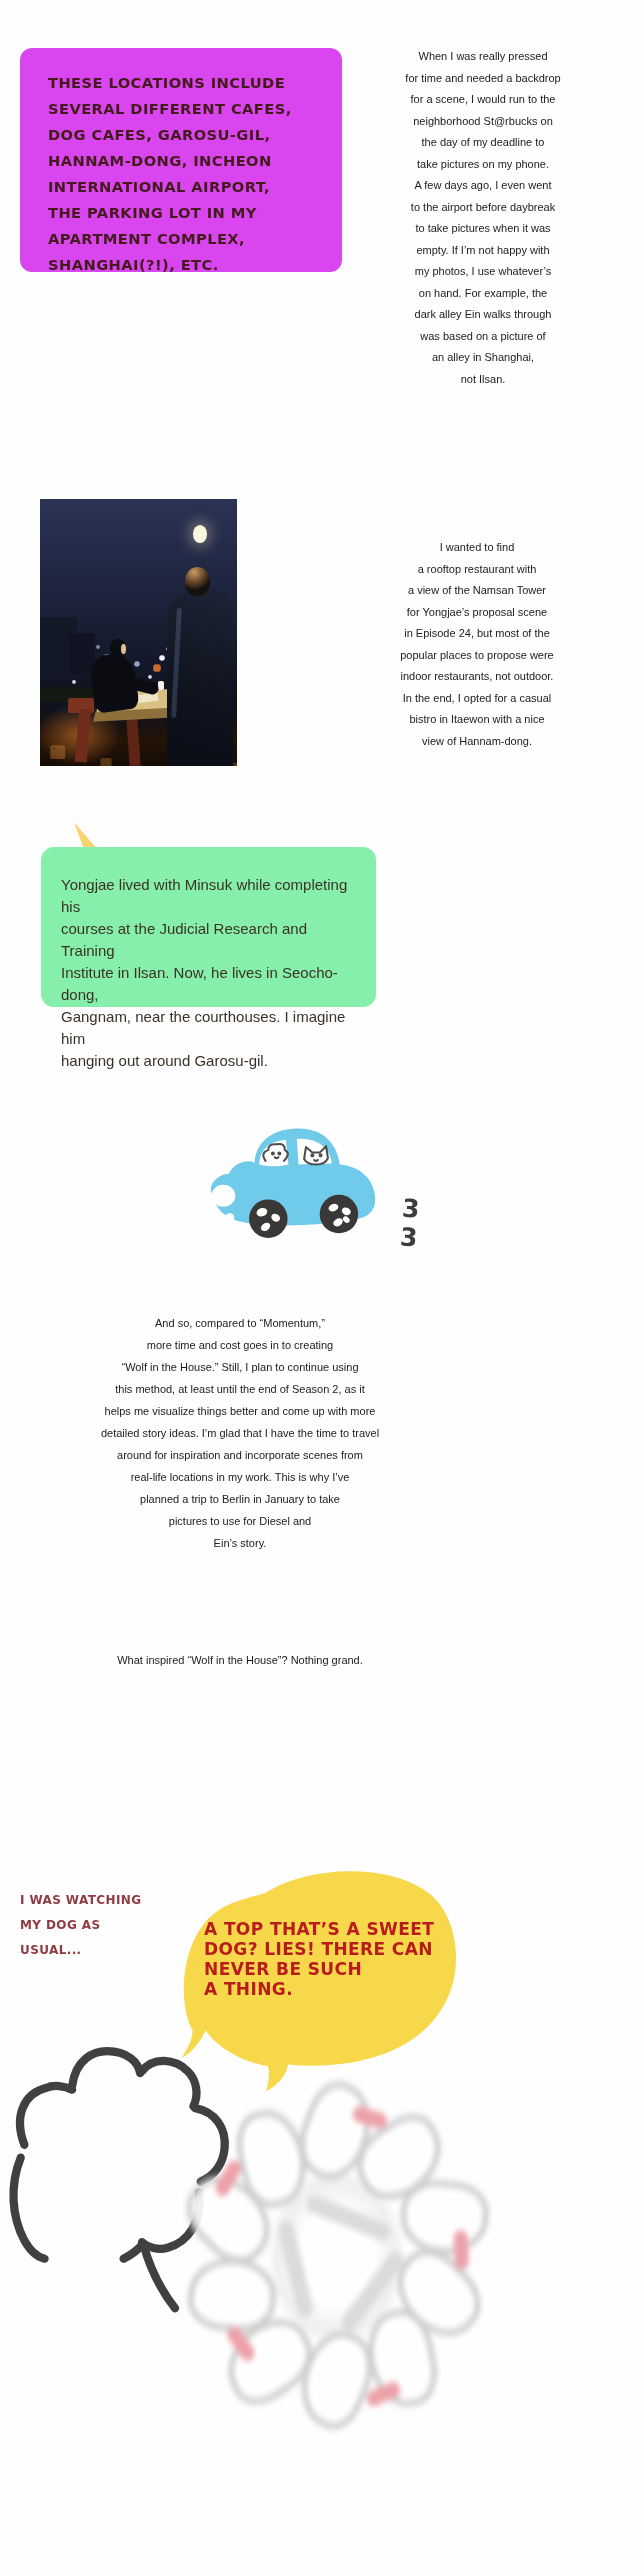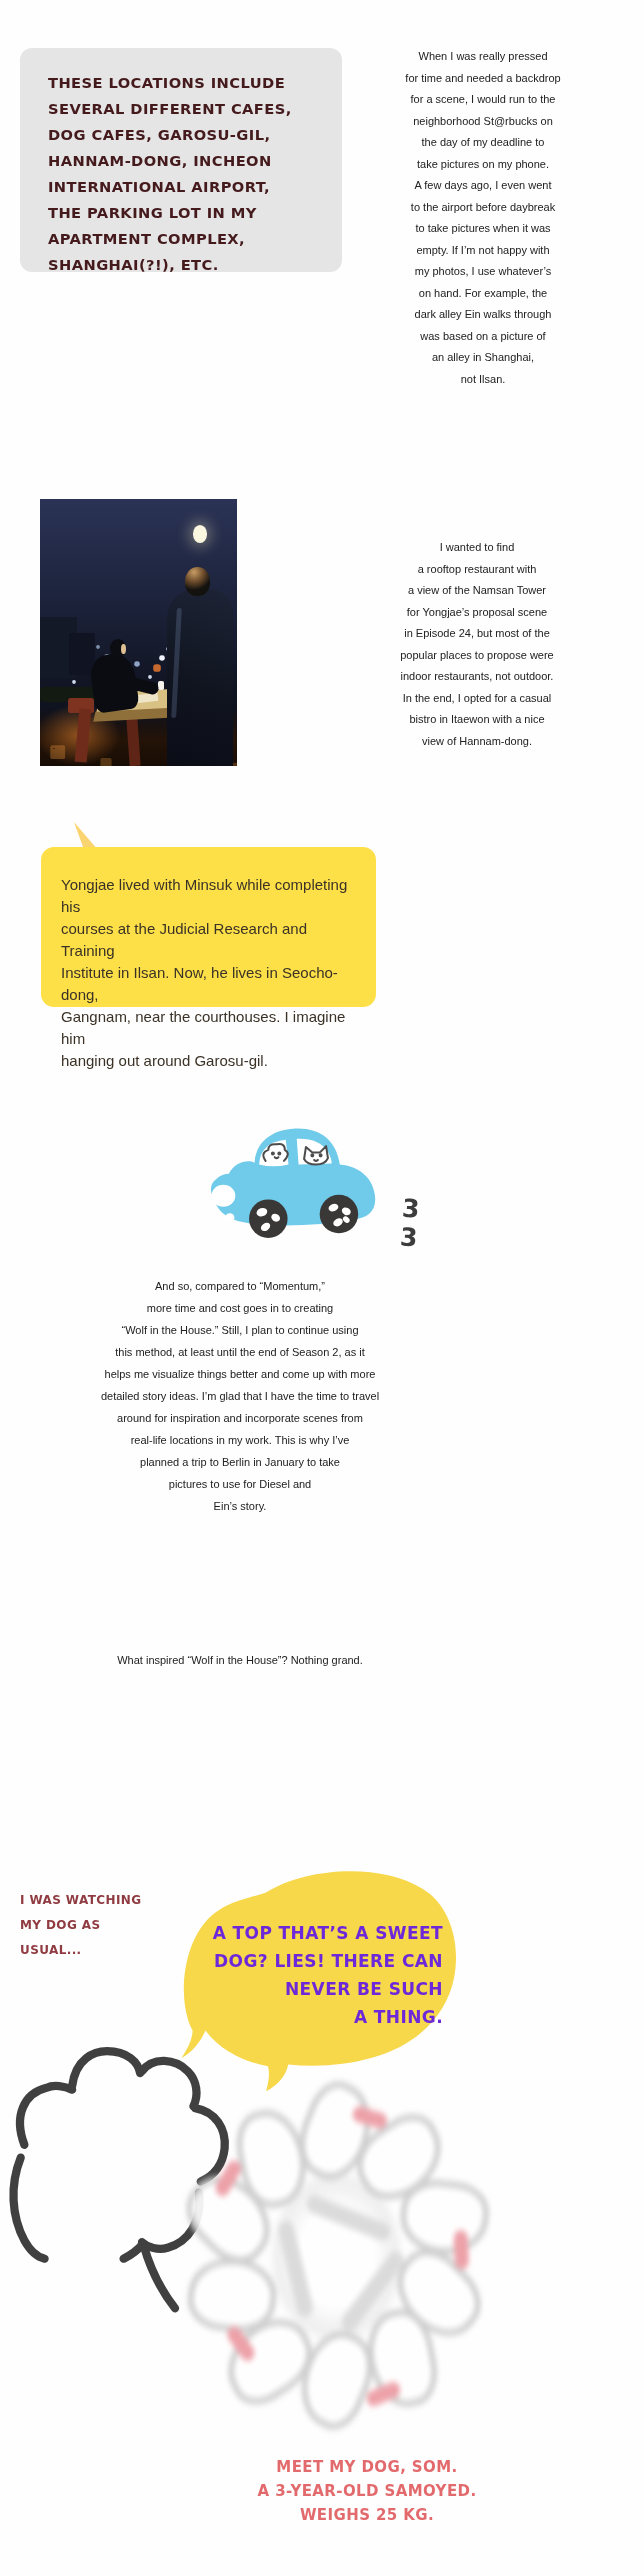--- a/index.html
+++ b/index.html
@@ -4,46 +4,46 @@
 <style>
   html,body{margin:0;padding:0;background:#ffffff;}
   .page{position:relative;width:644px;height:2576px;background:#fefefe;overflow:hidden;
         font-family:"Liberation Sans",sans-serif;color:#1f1f1f;}
   .preline{white-space:pre-line;}
 
   
   .body-text{position:absolute;text-align:center;font-size:11px;line-height:21.5px;color:#212121;}
   .para-pressed{left:345px;top:46px;width:276px;}
   .para-rooftop{left:339px;top:537px;width:276px;}
-  .para-momentum{left:28.5px;top:1275px;width:423px;line-height:22px;}
+  .para-momentum{left:28.5px;top:1312px;width:423px;line-height:22px;}
   .question-line{left:28.5px;top:1650px;width:423px;}
 
   
   .comic{font-family:"DejaVu Sans",sans-serif;font-weight:700;letter-spacing:0.4px;}
 
   .intro-box{position:absolute;left:20px;top:48px;width:322px;height:224px;border-radius:12px;
-             background:#e5e5e5;box-sizing:border-box;padding:22px 16.6px 0 28px;}
+             background:#d946ef;box-sizing:border-box;padding:22px 16.6px 0 28px;}
   .intro-box .txt{font-size:14.7px;line-height:26px;color:#451a1d;}
 
   .aside-watching{position:absolute;left:20px;top:1888px;font-size:12px;line-height:25px;color:#8f3b41;}
 
   .caption-som{position:absolute;left:229px;top:2455px;width:276px;text-align:center;
                font-size:15px;line-height:24px;color:#e26a6d;}
 
   
   .bubble-minsuk{position:absolute;left:41px;top:847px;width:335px;height:160px;border-radius:13px;
-                 background:#fde047;box-sizing:border-box;padding:27px 16.6px 0 20px;}
+                 background:#86efac;box-sizing:border-box;padding:27px 16.6px 0 20px;}
   .bubble-minsuk .txt{font-size:15px;line-height:22px;color:#3b3227;}
   .bubble-minsuk-tail{position:absolute;left:74px;top:822px;width:24px;height:28px;background:#fbd472;
                       clip-path:polygon(0 0,42% 100%,100% 100%);}
 
   
   .blob-wrap{position:absolute;left:176px;top:1863px;width:287px;height:230px;}
-  .blob-text{position:absolute;left:204px;top:1919px;width:239px;text-align:right;
-             font-size:17px;line-height:28px;color:#6d28d9;}
+  .blob-text{position:absolute;left:204px;top:1919px;width:239px;text-align:left;
+             font-size:17px;line-height:20px;color:#b91c1c;}
 
   
   .night{position:absolute;left:40px;top:499px;width:197px;height:267px;overflow:hidden;
          background:linear-gradient(180deg,#2b3356 0%,#1b2138 42%,#111524 68%,#0a0c13 100%);}
   .moon{position:absolute;left:153px;top:26px;width:14px;height:17.5px;border-radius:50%;
         background:#faf6e0;box-shadow:0 0 13px 4.6px rgba(240,230,180,.32);}
   .citylights{position:absolute;left:0;top:0;width:1.8px;height:1.8px;border-radius:50%;
     box-shadow:9.2px 155px 0 1.8px #cfd9ec,26px 168px 0 0.9px #8fa3c8,40px 162px 0 1.8px #e9eefb,
       53px 175px 0 0.9px #74859f,66px 157px 0 1.8px #b9c6de,83px 171px 0 0.9px #dbe3f2,
       96px 164px 0 1.8px #8fa3c8,109px 177px 0 0.9px #cfd9ec,121px 158px 0 1.8px #f2f5fd,
@@ -280,18 +280,15 @@
     <div class="fleck" style="transform:rotate(15deg) translateY(-129px)"></div>
     <div class="fleck" style="transform:rotate(87deg) translateY(-125px)"></div>
     <div class="fleck" style="transform:rotate(159deg) translateY(-131px)"></div>
     <div class="fleck" style="transform:rotate(231deg) translateY(-123px)"></div>
     <div class="fleck" style="transform:rotate(303deg) translateY(-129px)"></div>
     <div class="streak" style="transform:rotate(20deg) translateY(-37px)"></div>
     <div class="streak" style="transform:rotate(130deg) translateY(-48px)"></div>
     <div class="streak" style="transform:rotate(255deg) translateY(-42px)"></div>
   </div>
 
-  <div class="caption-som comic preline">MEET MY DOG, SOM.
-A 3-YEAR-OLD SAMOYED.
-WEIGHS 25 KG.</div>
 
 </div>
 
 
 </body></html>

